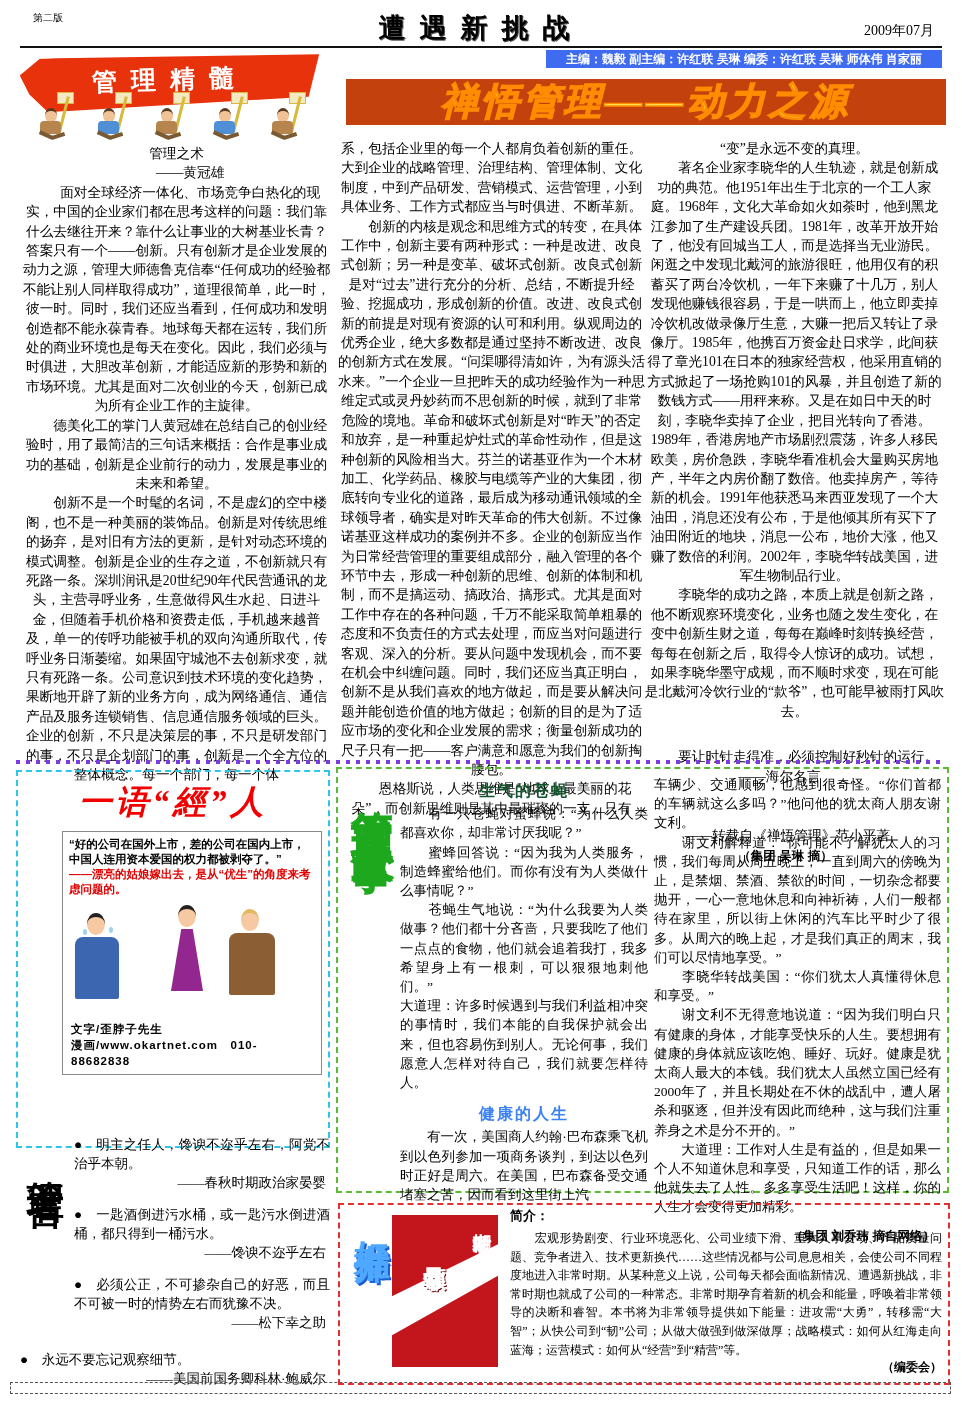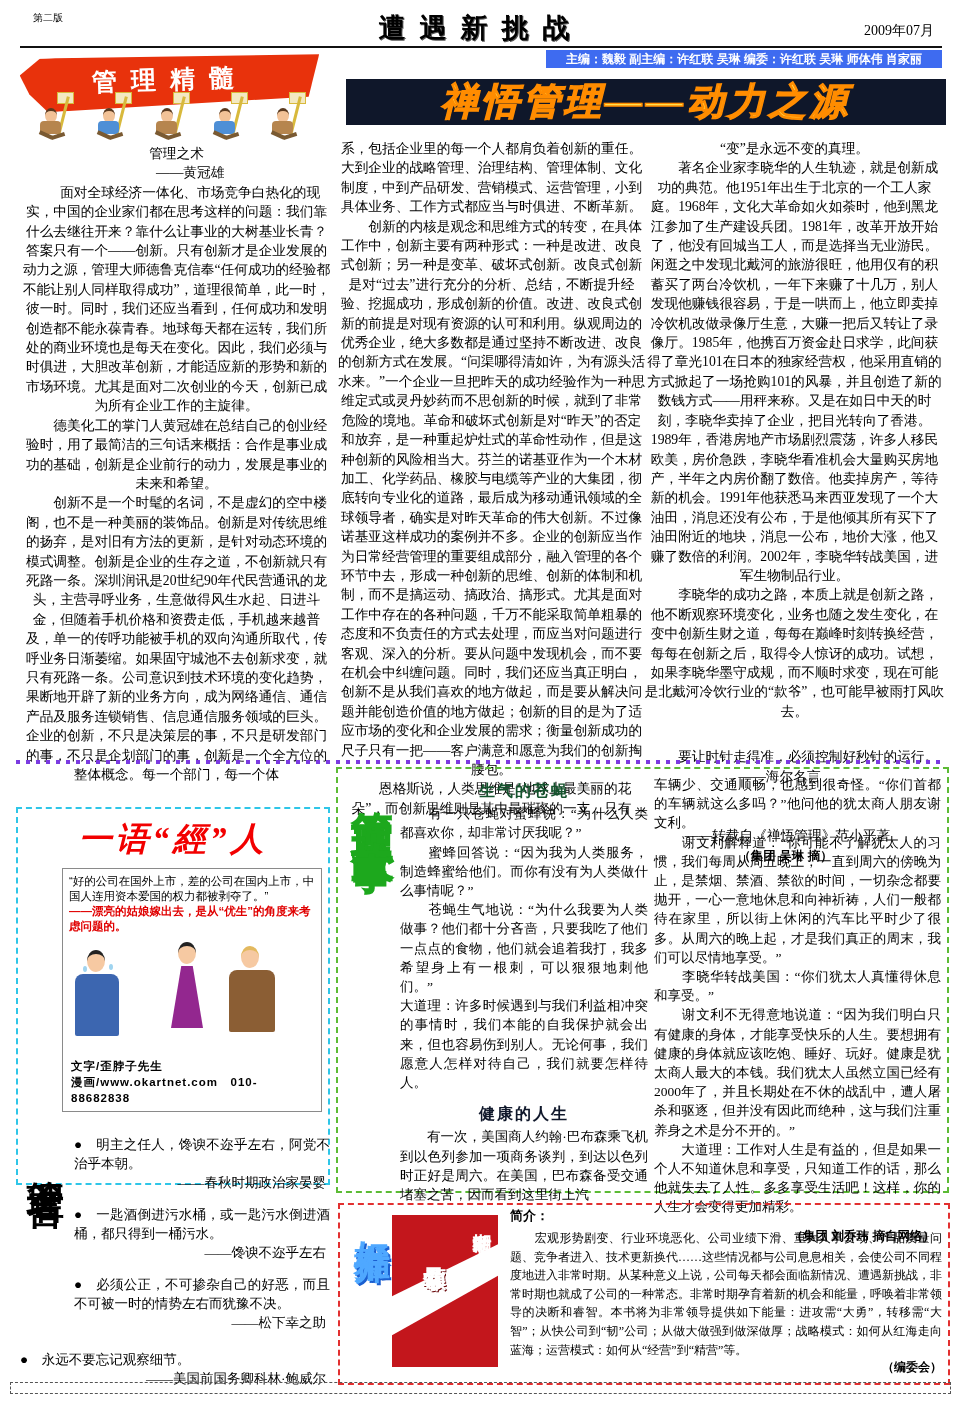--- a/index.html
+++ b/index.html
@@ -22,41 +22,41 @@
   .figures{position:absolute;left:8px;top:46px;width:290px;height:44px;display:flex;justify-content:space-around;}
   .fig{position:relative;width:44px;height:44px;}
   .fig .pole{position:absolute;left:27px;top:-4px;width:3px;height:40px;background:#D8B93C;transform:rotate(14deg);}
   .fig .flag{position:absolute;left:22px;top:-8px;width:15px;height:10px;background:#F3E9C2;border:1px solid #D8B93C;}
   .fig .head{position:absolute;left:10px;top:8px;width:12px;height:12px;border-radius:50%;background:#F2C297;border-top:3px solid #5A3A20;}
   .fig .torso{position:absolute;left:5px;top:21px;width:21px;height:13px;border-radius:4px;background:#4E8FD6;}
   .fig:nth-child(odd) .torso{background:#B6854E;}
   .fig .leg1{position:absolute;left:4px;top:33px;width:14px;height:4px;background:#7A5A32;transform:rotate(24deg);}
   .fig .leg2{position:absolute;left:16px;top:34px;width:14px;height:4px;background:#7A5A32;transform:rotate(-18deg);}
   
-  .title-band{position:absolute;left:346px;top:79px;width:600px;height:46px;background:#0f172a;text-align:center;}
+  .title-band{position:absolute;left:346px;top:79px;width:600px;height:46px;background:#c2410c;text-align:center;}
   .title-band span{font-size:37px;font-weight:bold;font-style:italic;letter-spacing:4px;line-height:46px;
                    color:#FFDF4F;-webkit-text-stroke:1.4px #FF8C00;text-shadow:0 0 1px #FF8C00;}
   
   .col{position:absolute;font-size:13.7px;line-height:19.4px;text-align:justify;}
   .col p{margin:0;text-align:center;}
   .col1{left:22px;top:144px;width:309px;}
   .col2{left:336px;top:139px;width:311px;}
   .col3{left:644px;top:139px;width:301px;}
   .haier-quote{margin-top:26px !important;}
   .haier-source{text-align:right;padding-right:30px;}
   .reprint{margin-top:40px !important;text-align:right;padding-right:14px;}
   .credit-bold{font-family:"Liberation Sans",sans-serif;font-weight:bold;font-size:12.5px;text-align:right;padding-right:18px;margin-top:2px !important;}
   
   .dot-sep{position:absolute;left:16px;top:760px;width:930px;height:4px;
            background:repeating-linear-gradient(90deg,#7A3BE0 0 4px,transparent 4px 10px);}
   
-  .cartoon-box{position:absolute;left:16px;top:770px;width:314px;height:378px;border:2px dashed #2EC6E8;box-sizing:border-box;margin-top:37px;}
+  .cartoon-box{position:absolute;left:16px;top:770px;width:314px;height:378px;border:2px dashed #2EC6E8;box-sizing:border-box;}
   .cartoon-title{margin:8px 0 2px 0;text-align:center;font-size:33px;font-weight:bold;font-style:italic;color:#F20000;letter-spacing:4px;}
   .cartoon-frame{position:relative;margin:6px 6px 0 44px;width:246px;height:232px;border:1px solid #8a8a8a;padding:5px 6px;box-sizing:content-box;}
-  .cap-black{margin:0;font-family:"Liberation Sans",sans-serif;font-size:11.5px;font-weight:normal;line-height:15px;}
+  .cap-black{margin:0;font-family:"Liberation Sans",sans-serif;font-size:11.5px;font-weight:bold;line-height:15px;}
   .cap-red{margin:0;font-family:"Liberation Sans",sans-serif;font-size:11.5px;font-weight:bold;line-height:15px;color:#E00000;}
   .drawing{position:relative;height:118px;margin-top:2px;}
   .dman-blue,.dwoman,.dman-brown{position:absolute;}
   .dhead{width:18px;height:18px;border-radius:50%;background:#F6C9A2;border-top:4px solid #222;margin-left:12px;}
   .dman-brown .dhead{border-top-color:#E3B95F;}
   .dbody-blue{width:44px;height:62px;border-radius:8px 8px 2px 2px;background:#3C66B0;margin-top:2px;}
   .ddress{width:32px;height:62px;background:#93278F;clip-path:polygon(32% 0,68% 0,100% 100%,0 100%);margin-top:2px;margin-left:6px;}
   .dhair{position:absolute;left:2px;top:2px;width:40px;height:44px;border-radius:50% 50% 40% 40%;background:#1a1a1a;z-index:-1;}
   .dbody-brown{width:46px;height:62px;border-radius:8px 8px 2px 2px;background:#8B5E34;margin-top:2px;}
   .tear{position:absolute;width:4px;height:6px;border-radius:50%;background:#9FD4F0;}
@@ -75,21 +75,21 @@
   
   .stories-box{position:absolute;left:336px;top:767px;width:613px;height:426px;border:2px dashed #5CBB35;box-sizing:border-box;}
   .vtitle-story{position:absolute;left:8px;top:12px;font-size:40px;font-weight:bold;letter-spacing:10px;
                 color:#C9EFC9;-webkit-text-stroke:2px #1DA81D;text-shadow:0 0 1px #1DA81D;
                 font-family:"Liberation Sans",sans-serif;}
   .colA{position:absolute;left:62px;top:6px;width:248px;font-size:13.5px;line-height:19.2px;text-align:justify;}
   .colB{position:absolute;left:316px;top:6px;width:287px;font-size:13.5px;line-height:19.2px;text-align:justify;}
   .colA p,.colB p{margin:0;}
   .story-title{margin:6px 0 4px 0 !important;text-align:center;font-size:16px;font-weight:bold;font-family:"Liberation Sans",sans-serif;letter-spacing:2px;}
   .story-title.fly{color:#14532d;}
-  .story-title.health{color:#0f172a;margin-top:12px !important;text-align:center;}
+  .story-title.health{color:#3b82f6;margin-top:12px !important;text-align:center;}
   .story-credit{font-family:"Liberation Sans",sans-serif;font-weight:bold;font-size:12.5px;text-align:right;padding-right:6px;margin-top:10px !important;}
   
   .book-box{position:absolute;left:338px;top:1203px;width:612px;height:182px;border:2px dashed #E23030;box-sizing:border-box;}
   .vtitle-book{position:absolute;left:7px;top:8px;font-size:36px;font-weight:bold;letter-spacing:2px;
                color:#4FA8FF;text-shadow:2px 2px 0 #1B5FD0;font-family:"Liberation Sans",sans-serif;}
   .book-cover{position:absolute;left:52px;top:10px;width:106px;height:152px;background:#C3161C;overflow:hidden;}
   .book-cover::after{content:"";position:absolute;left:-8px;top:0;width:130px;height:152px;background:#fff;
                      clip-path:polygon(0 56%,100% 14%,100% 34%,0 82%);}
   .bc-col1{position:absolute;right:6px;top:4px;font-size:19px;font-weight:bold;color:#fff;z-index:2;line-height:1.05;}
   .bc-col2{position:absolute;left:30px;top:34px;font-size:23px;font-weight:bold;color:#fff;z-index:2;

